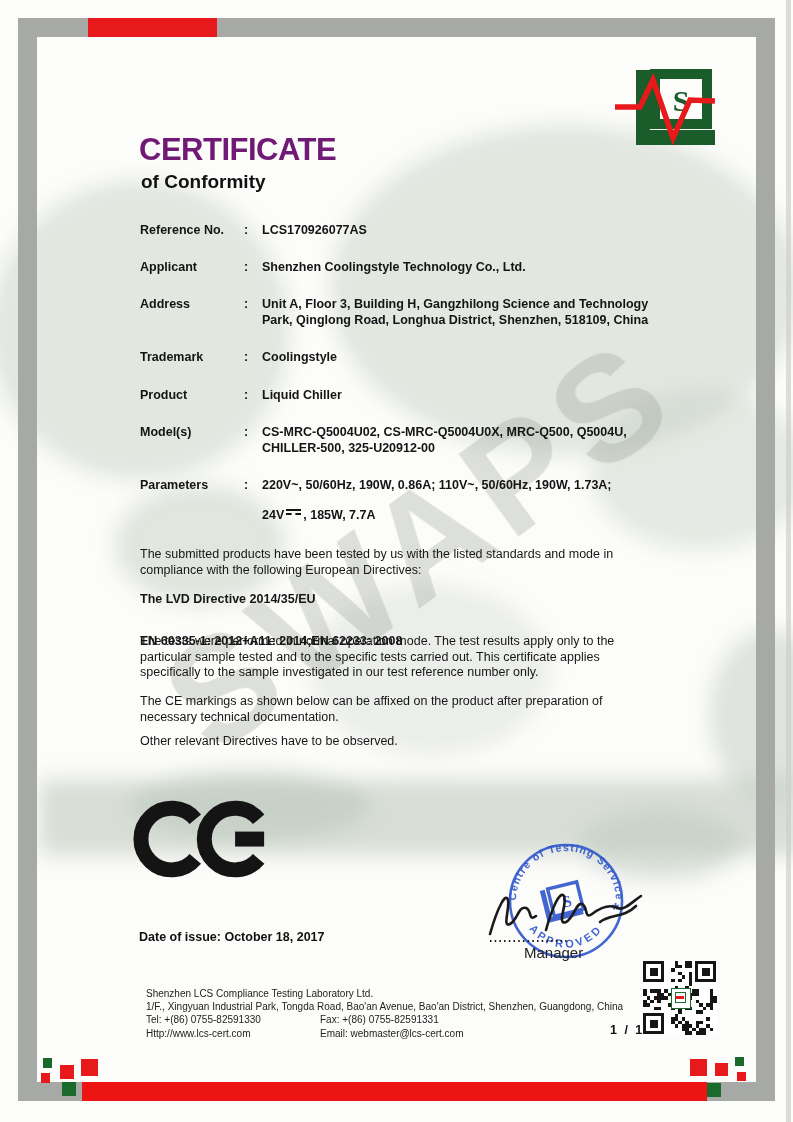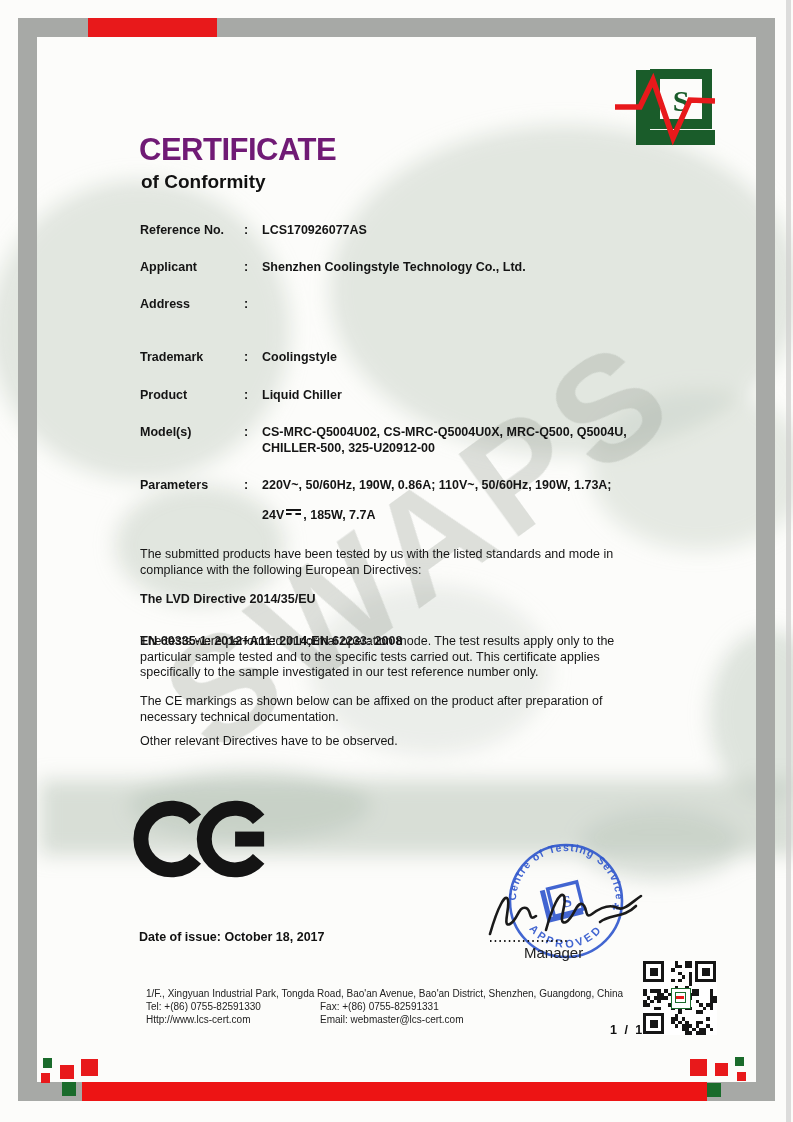--- a/index.html
+++ b/index.html
@@ -114,20 +114,24 @@
         <span class="f-value">LCS170926077AS</span>
     </div>
     <div class="field-row" style="top:259px;">
       <span class="f-label">Applicant</span>
         <span class="f-colon">:</span>
         <span class="f-value">Shenzhen Coolingstyle Technology Co., Ltd.</span>
     </div>
     <div class="field-row" style="top:296px;">
       <span class="f-label">Address</span>
         <span class="f-colon">:</span>
+      <span class="f-value">
+          <div>Unit A, Floor 3, Building H, Gangzhilong Science and Technology</div>
+          <div>Park, Qinglong Road, Longhua District, Shenzhen, 518109, China</div>
+        </span>
     </div>
     <div class="field-row" style="top:349px;">
       <span class="f-label">Trademark</span>
         <span class="f-colon">:</span>
         <span class="f-value">Coolingstyle</span>
     </div>
     <div class="field-row" style="top:387px;">
       <span class="f-label">Product</span>
         <span class="f-colon">:</span>
         <span class="f-value">Liquid Chiller</span>
@@ -303,20 +307,21 @@
           <i style="left: 56.32px; top: 70.4px;"></i>
           <i style="left: 59.84px; top: 70.4px;"></i>
         </div>
       <div class="finder" style="left:0;top:0;"></div>
       <div class="finder" style="left:52px;top:0;"></div>
       <div class="finder" style="left:0;top:52px;"></div>
       <div class="qr-logo"></div>
     </div>
 
     <div class="footer">
+      <div>Shenzhen LCS Compliance Testing Laboratory Ltd.</div>
       <div>1/F., Xingyuan Industrial Park, Tongda Road, Bao'an Avenue, Bao'an District, Shenzhen, Guangdong, China</div>
       <div><span class="col1">Tel: +(86) 0755-82591330</span><span>Fax: +(86) 0755-82591331</span></div>
       <div><span class="col1">Http://www.lcs-cert.com</span><span>Email: webmaster@lcs-cert.com</span></div>
     </div>
     <div class="page-num">1 / 1</div>
 
   </div>
 </div>
 
 </body></html>

